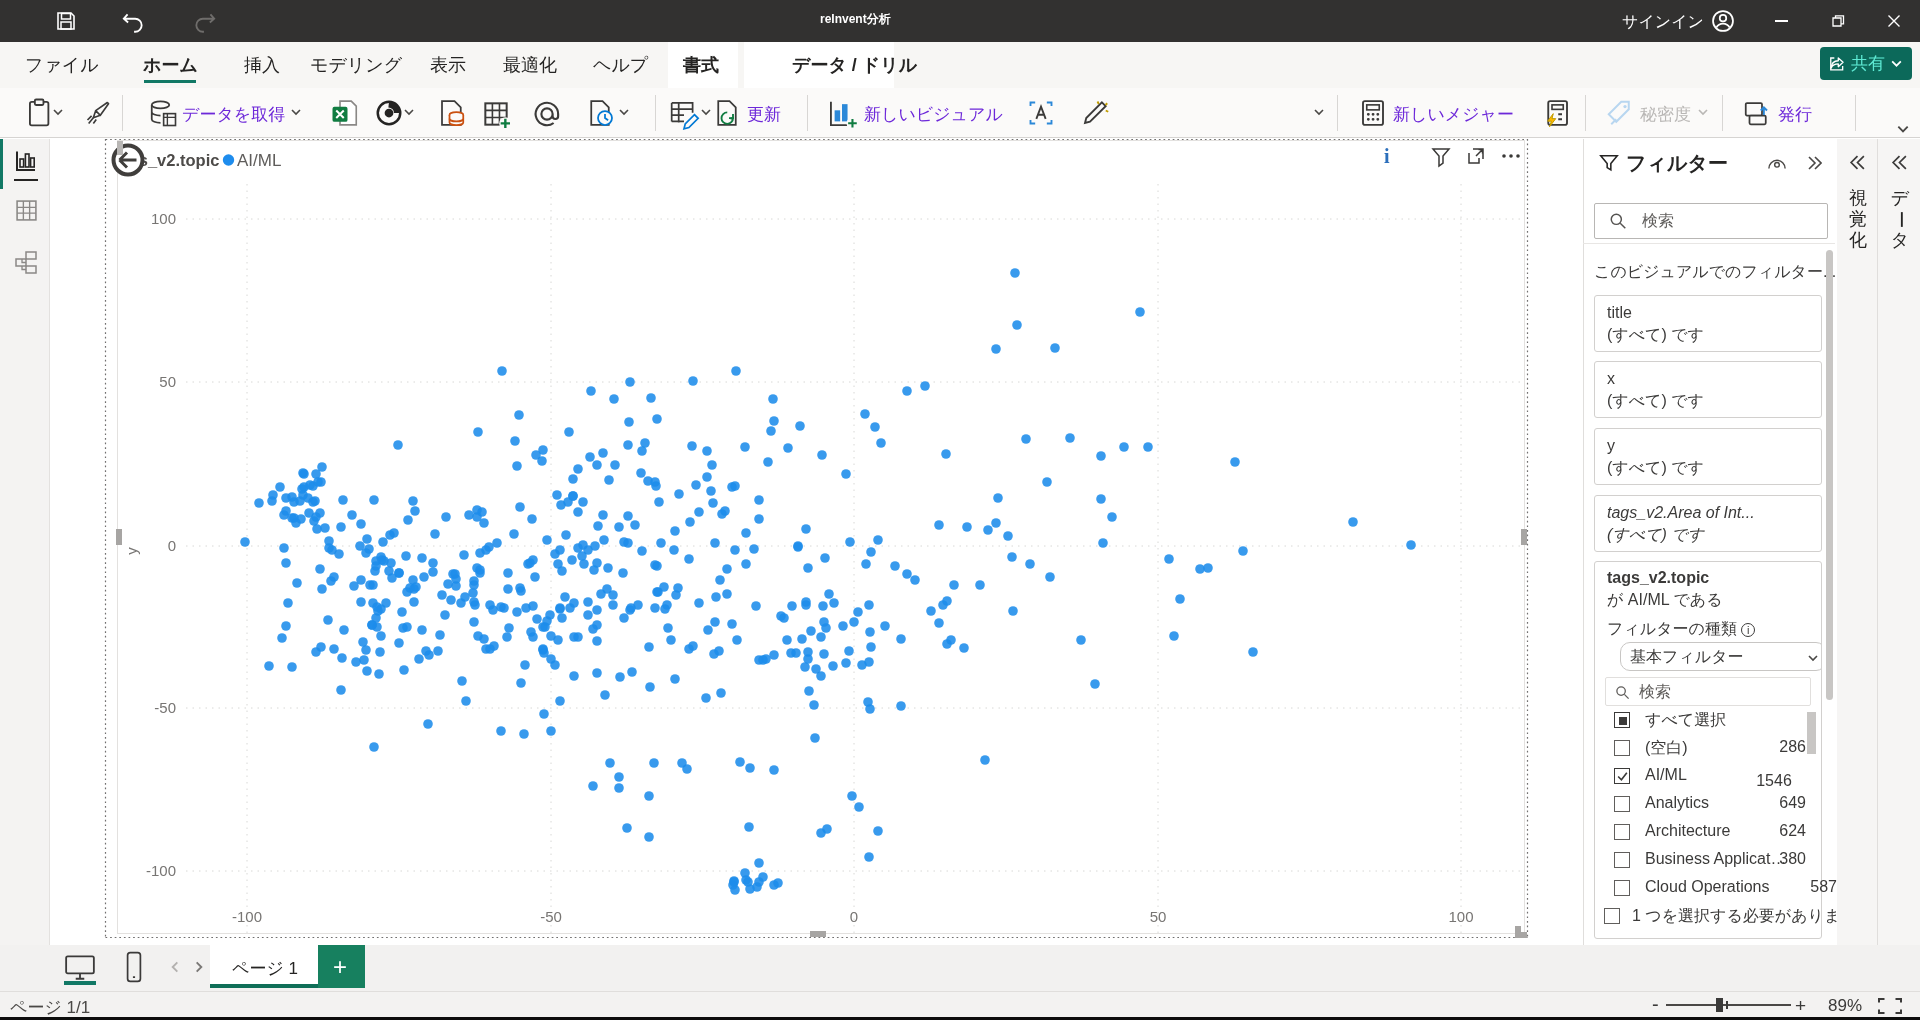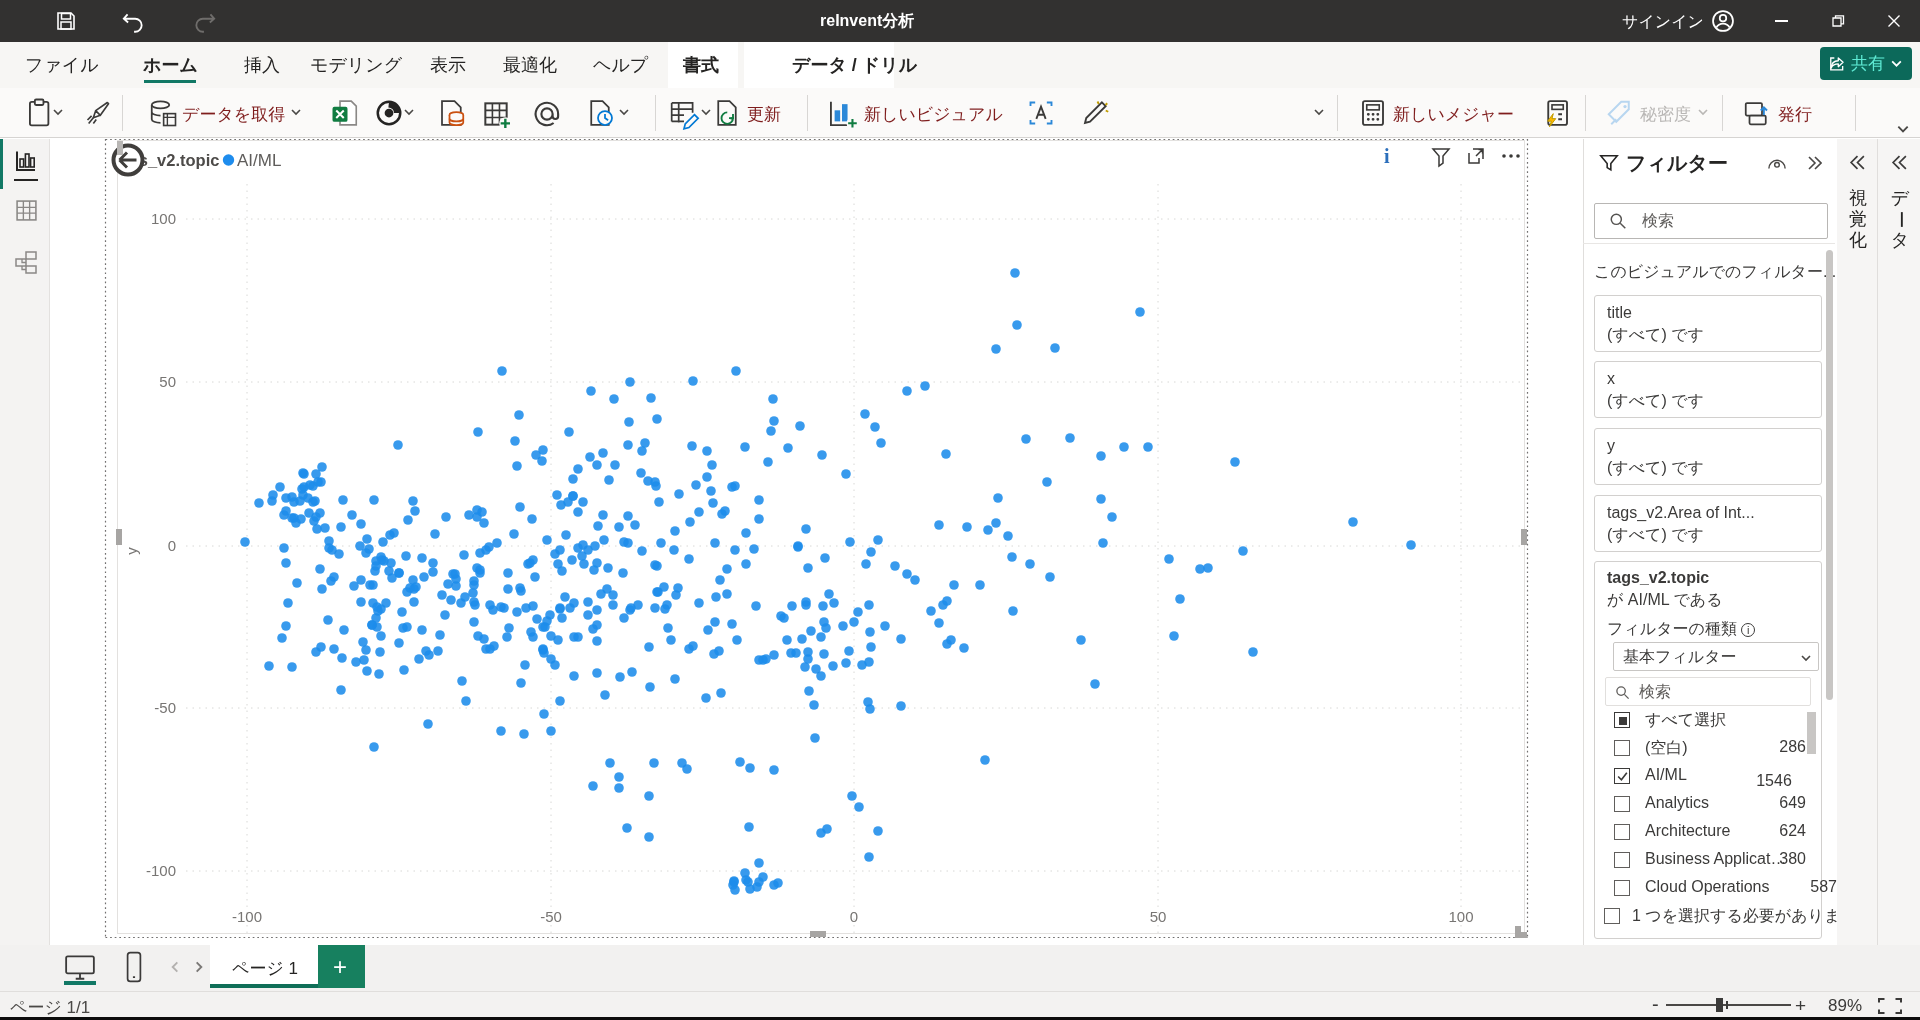--- a/index.html
+++ b/index.html
@@ -6,40 +6,40 @@
 .abs{position:absolute;}
 #titlebar{position:absolute;left:0;top:0;width:1920px;height:42px;background:#323130;color:#fff;}
 #menubar{position:absolute;left:0;top:42px;width:1920px;height:46px;background:#f7f6f4;}
 #ribbon{position:absolute;left:0;top:88px;width:1920px;height:50px;background:#fbfaf9;border-bottom:1px solid #d6d4d2;}
 #sidebar{position:absolute;left:0;top:139px;width:50px;height:806px;background:#f4f3f2;border-right:1px solid #e3e1df;}
 #tabbar{position:absolute;left:0;top:945px;width:1920px;height:47px;background:#f2f1f0;border-bottom:1px solid #e0dedc;}
 #statusbar{position:absolute;left:0;top:992px;width:1920px;height:25px;background:#f3f2f1;color:#4a4846;}
 #blackstrip{position:absolute;left:0;top:1017px;width:1920px;height:3px;background:#0d0d0d;}
 .mtab{position:absolute;top:42px;height:46px;line-height:46px;font-size:18px;color:#252423;}
 .sep{position:absolute;top:95px;height:36px;width:1px;background:#d8d6d4;}
-.riblabel{font-size:17px;color:#7f1d1d;}
+.riblabel{font-size:17px;color:#6d28d9;}
 .chev{stroke:#4a4846;stroke-width:1.6;fill:none;}
 .card{position:absolute;background:#fff;border:1px solid #d2d0ce;border-radius:3px;}
 .ftext{font-size:16px;color:#3b3a39;}
 </style></head>
 <body>
 
 <div id="titlebar">
  <svg class="abs" style="left:54px;top:9px" width="24" height="24" viewBox="0 0 24 24">
    <path d="M4 4 h13 l3 3 v13 h-16 z" fill="none" stroke="#fff" stroke-width="1.6"></path>
    <rect x="7.5" y="4.5" width="9" height="5.5" fill="none" stroke="#fff" stroke-width="1.5"></rect>
    <rect x="7" y="13" width="10" height="7" fill="none" stroke="#fff" stroke-width="1.5"></rect>
  </svg>
  <svg class="abs" style="left:120px;top:9px" width="26" height="26" viewBox="0 0 24 24">
    <path d="M7 5 L3.5 9 L7.5 12.5 M3.5 9 H14 a6 6 0 0 1 6 6 a6 6 0 0 1 -6 6 h-1" fill="none" stroke="#ffffff" stroke-width="1.7"></path>
  </svg>
  <svg class="abs" style="left:192px;top:9px" width="26" height="26" viewBox="0 0 24 24">
    <path d="M17 5 L20.5 9 L16.5 12.5 M20.5 9 H10 a6 6 0 0 0 -6 6 a6 6 0 0 0 6 6 h1" fill="none" stroke="#6f6d6b" stroke-width="1.7"></path>
  </svg>
- <div class="abs" style="left:820px;top:11px;font-size:16px;font-weight:bold;color:#fff;">reInvent分析</div>
+ <div class="abs" style="left:820px;top:11px;font-size:12px;font-weight:bold;color:#fff;">reInvent分析</div>
  <div class="abs" style="left:1622px;top:12px;font-size:16px;color:#fff;">サインイン</div>
  <svg class="abs" style="left:1710px;top:8px" width="26" height="26" viewBox="0 0 24 24">
    <circle cx="12" cy="12" r="9.2" fill="none" stroke="#fff" stroke-width="1.6"></circle>
    <circle cx="12" cy="9.4" r="3" fill="none" stroke="#fff" stroke-width="1.6"></circle>
    <path d="M5.8 18.2 a7 7 0 0 1 12.4 0" fill="none" stroke="#fff" stroke-width="1.6"></path>
  </svg>
  <div class="abs" style="left:1775px;top:20px;width:13px;height:1.6px;background:#fff;"></div>
  <svg class="abs" style="left:1830px;top:13px" width="16" height="16" viewBox="0 0 16 16">
    <path d="M3 5 h8 v8 h-8 z" fill="none" stroke="#fff" stroke-width="1.3"></path>
    <path d="M5.5 5 V2.8 h8 v8 H11" fill="none" stroke="#fff" stroke-width="1.3"></path>
@@ -821,29 +821,29 @@
     <div class="ftext" style="position:absolute;left:12px;top:29px;">(すべて) です</div>
   </div>
 <div class="card" style="left:1594px;top:361px;width:228px;height:57px;">
     <div class="ftext" style="position:absolute;left:12px;top:8px;">x</div>
     <div class="ftext" style="position:absolute;left:12px;top:29px;">(すべて) です</div>
   </div>
 <div class="card" style="left:1594px;top:428px;width:228px;height:57px;">
     <div class="ftext" style="position:absolute;left:12px;top:8px;">y</div>
     <div class="ftext" style="position:absolute;left:12px;top:29px;">(すべて) です</div>
   </div>
-<div class="card" style="left:1594px;top:495px;width:228px;height:57px;">
+<div class="card" style="left:1594px;top:495px;width:228px;height:57px;font-style:italic;">
     <div class="ftext" style="position:absolute;left:12px;top:8px;">tags_v2.Area of Int...</div>
     <div class="ftext" style="position:absolute;left:12px;top:29px;">(すべて) です</div>
   </div>
 <div class="card" style="left:1594px;top:561px;width:228px;height:378px;overflow:hidden;">
   <div class="ftext" style="position:absolute;left:12px;top:7px;font-weight:bold;">tags_v2.topic</div>
   <div class="ftext" style="position:absolute;left:12px;top:28px;">が AI/ML である</div>
   <div class="ftext" style="position:absolute;left:12px;top:57px;">フィルターの種類 <span style="border:1px solid #3b3a39;border-radius:50%;width:14px;height:14px;display:inline-block;font-size:11px;text-align:center;line-height:13px;">i</span></div>
-  <div style="position:absolute;left:18px;top:80px;width:206px;height:29px;border:1px solid #c8c6c4;border-radius:2px;background:#fff;">
+  <div style="position:absolute;left:25px;top:80px;width:206px;height:29px;border:1px solid #c8c6c4;border-radius:10px;background:#fff;">
     <div class="ftext" style="position:absolute;left:9px;top:4px;">基本フィルター</div>
     <svg class="abs" style="left:186px;top:9px" width="12" height="12" viewBox="0 0 12 12">
         <path d="M2 4 L6 8 L10 4" class="chev"></path>
       </svg>
   </div>
   <div style="position:absolute;left:10px;top:115px;width:206px;height:29px;border:1px solid #e1dfdd;border-radius:2px;background:#fff;">
     <svg class="abs" style="left:9px;top:7px" width="15" height="15" viewBox="0 0 16 16">
       <circle cx="6.5" cy="6.5" r="4.5" fill="none" stroke="#605e5c" stroke-width="1.4"></circle>
       <path d="M10 10 L14.5 14.5" stroke="#605e5c" stroke-width="1.4"></path>
     </svg>

